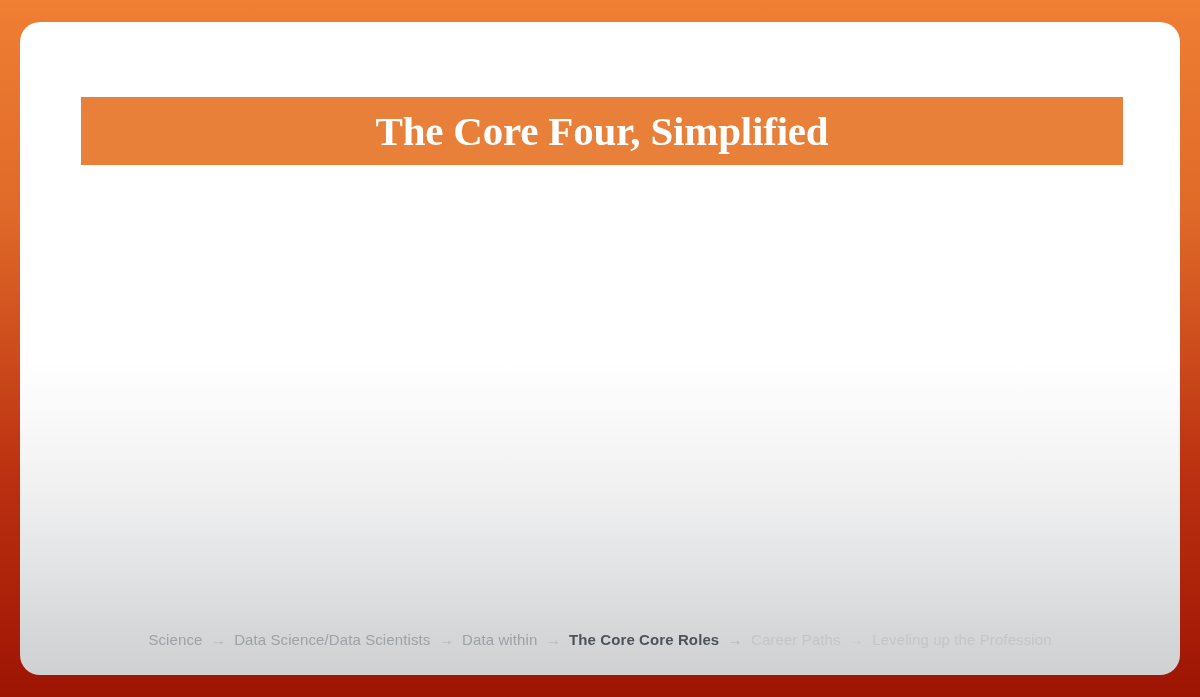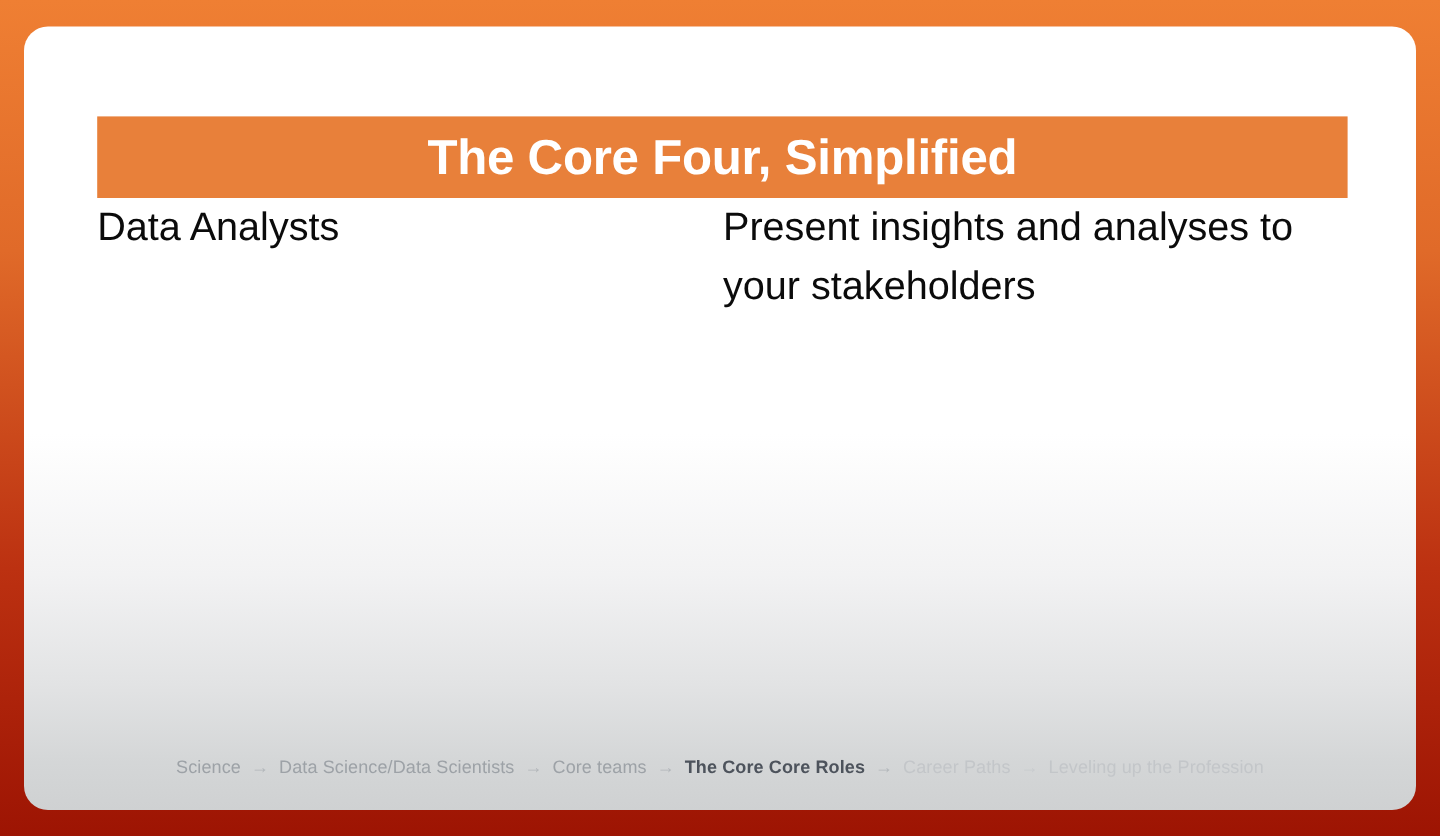--- a/index.html
+++ b/index.html
@@ -45,20 +45,21 @@
     top: 75px;           
     width: 1042px;
     border-collapse: collapse;
     table-layout: fixed;
   }
 
   #core-four-table td, #core-four-table th {
     padding: 0;
     margin: 0;
     vertical-align: top;
+    font-family: Liberation Serif, serif;
   }
 
   .table-title-bar {
     background: #e8803a;
     color: #ffffff;
     text-align: center;
     font-size: 41px;
     font-weight: bold;
     letter-spacing: -0.2px;
     height: 68px;
@@ -124,35 +125,31 @@
     <table id="core-four-table">
       <thead>
         <tr>
           <th class="table-title-bar" colspan="2">The Core Four, Simplified</th>
         </tr>
       </thead>
       <tbody>
 
 
 
-        <tr class="row-white">
-          <td class="row-role">Data Analysts</td>
-          <td class="row-desc">Present insights and analyses to your stakeholders</td>
-        </tr>
 
 
       </tbody>
     </table>
 
     <div id="breadcrumb">
       <span class="crumb">Science</span>
       <span class="arrow">→</span>
       <span class="crumb">Data Science/Data Scientists</span>
       <span class="arrow">→</span>
-      <span class="crumb">Core teams</span>
+      <span class="crumb">Data within</span>
       <span class="arrow">→</span>
       <span class="crumb current">The Core Core Roles</span>
       <span class="arrow">→</span>
       <span class="crumb dim">Career Paths</span>
       <span class="arrow dim">→</span>
       <span class="crumb dim">Leveling up the Profession</span>
     </div>
 
   </div>
 </div>

